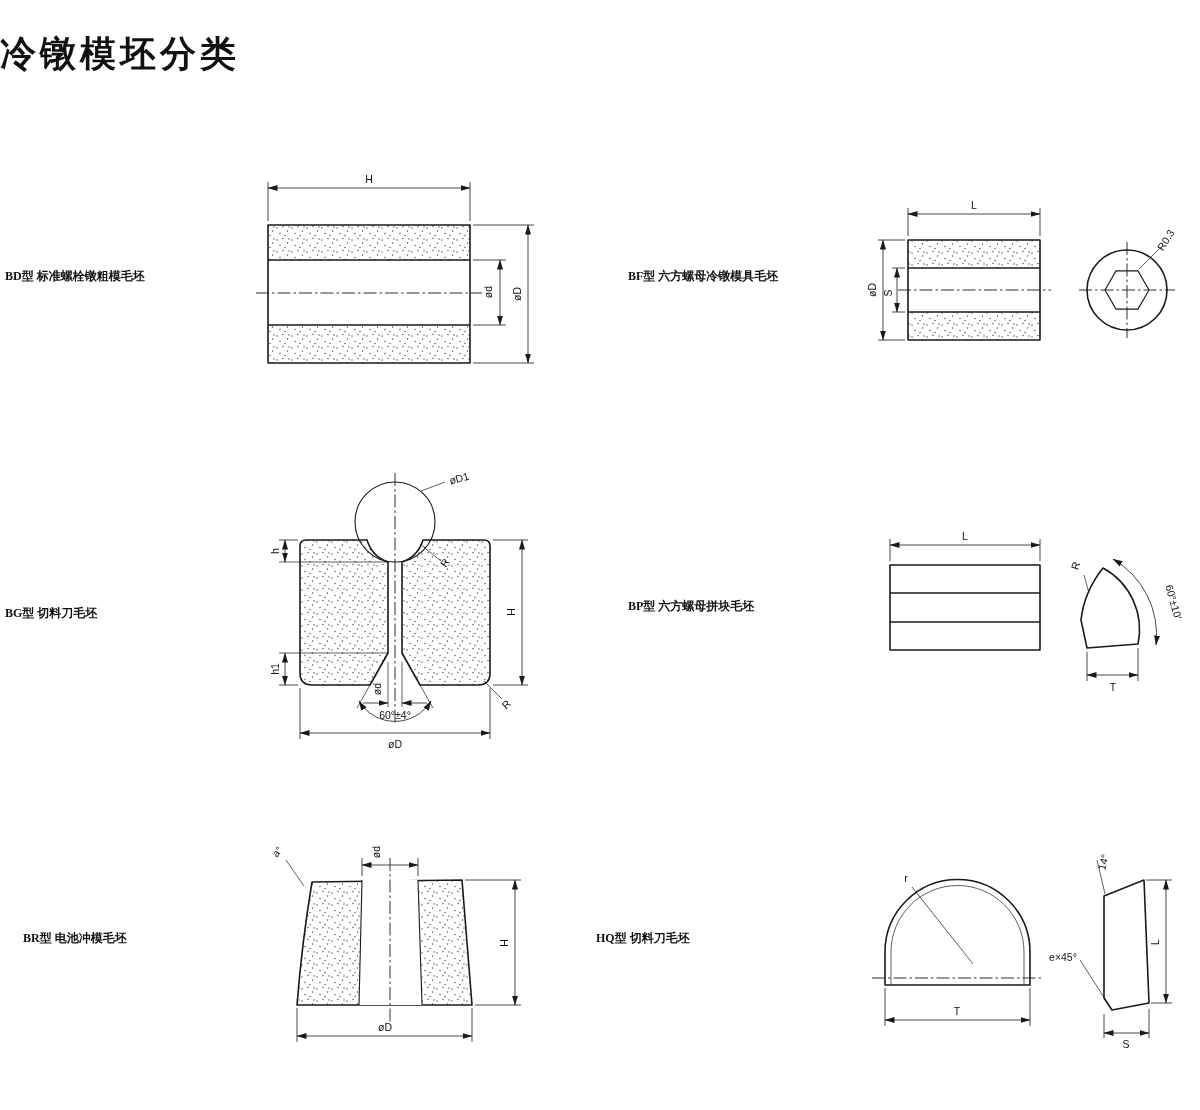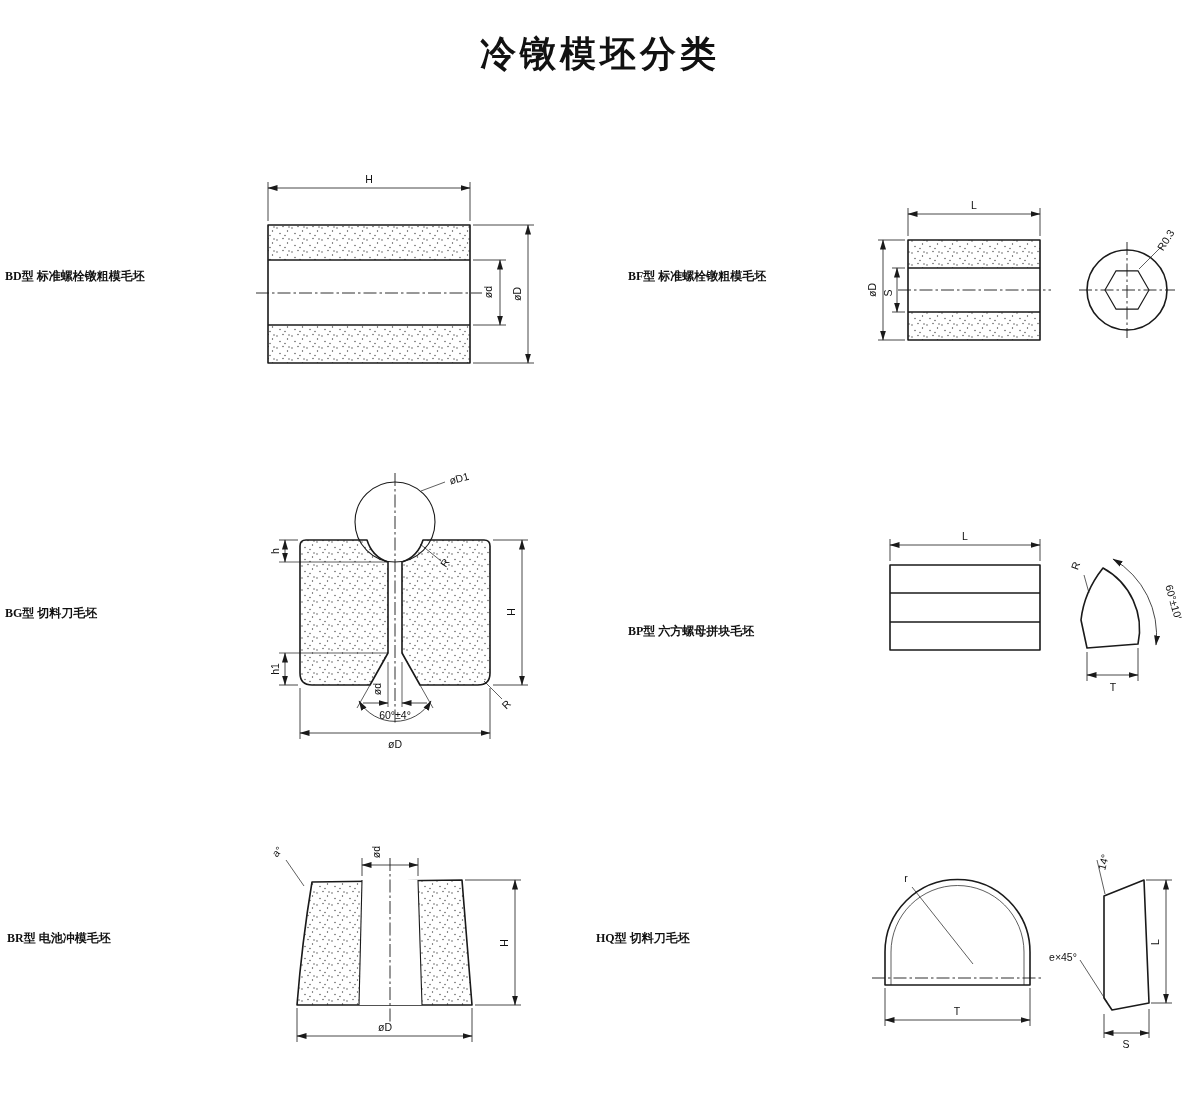--- a/index.html
+++ b/index.html
@@ -1,21 +1,21 @@
 <!DOCTYPE html>
 <html><head>
 <meta charset="utf-8">
 <style>
   html,body { margin:0; padding:0; background:#ffffff; }
   .page {
     position:relative; width:1200px; height:1110px; background:#ffffff;
     font-family:"Liberation Serif", serif; color:#111; overflow:hidden;
   }
   .title {
-    position:absolute; left:0; top:30px; width:100%; text-align:center;
+    position:absolute; left:0; top:30px; width:100%; 
     font-size:36px; font-weight:bold; letter-spacing:4px; margin:0;
   }
   .sec-label {
     position:absolute; font-size:12px; font-weight:bold; white-space:nowrap;
   }
   svg.drw { position:absolute; overflow:visible; }
   .obj  { fill:none; stroke:#1a1a1a; stroke-width:1.6; stroke-linejoin:round; }
   .objt { fill:none; stroke:#1a1a1a; stroke-width:1.1; }
   .dml  { fill:none; stroke:#1a1a1a; stroke-width:0.8; }
   .thin { fill:none; stroke:#1a1a1a; stroke-width:0.7; }
@@ -23,24 +23,24 @@
   text.dim { font-family:"Liberation Sans", sans-serif; font-size:10.5px; fill:#111; }
 </style>
 </head>
 <body>
 
 <div class="page">
 
   <h1 class="title">冷镦模坯分类</h1>
 
   <div class="sec-label" style="left:5px;top:268px">BD型 标准螺栓镦粗模毛坯</div>
-  <div class="sec-label" style="left:628px;top:268px">BF型 标准螺栓镦粗模毛坯</div>
+  <div class="sec-label" style="left:628px;top:268px">BF型 六方螺母冷镦模具毛坯</div>
   <div class="sec-label" style="left:5px;top:605px">BG型 切料刀毛坯</div>
-  <div class="sec-label" style="left:628px;top:623px">BP型 六方螺母拼块毛坯</div>
-  <div class="sec-label" style="left:7px;top:930px">BR型 电池冲模毛坯</div>
+  <div class="sec-label" style="left:628px;top:598px">BP型 六方螺母拼块毛坯</div>
+  <div class="sec-label" style="left:23px;top:930px">BR型 电池冲模毛坯</div>
   <div class="sec-label" style="left:596px;top:930px">HQ型 切料刀毛坯</div>
 
   <svg class="drw" style="left:230px;top:165px" width="320" height="215" viewBox="0 0 320 215">
     <defs>
       <pattern id="st-bd" width="15" height="12" patternUnits="userSpaceOnUse">
         <circle cx="2" cy="3" r="0.7" fill="#444"></circle>
           <circle cx="8" cy="1.5" r="0.7" fill="#444"></circle>
         <circle cx="12.5" cy="6" r="0.7" fill="#444"></circle>
           <circle cx="5" cy="8.5" r="0.7" fill="#444"></circle>
         <circle cx="10" cy="10.5" r="0.7" fill="#444"></circle>

